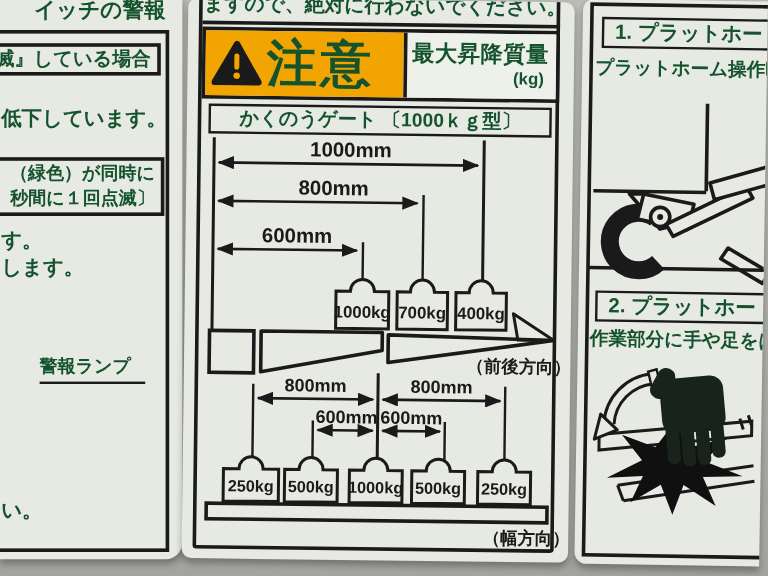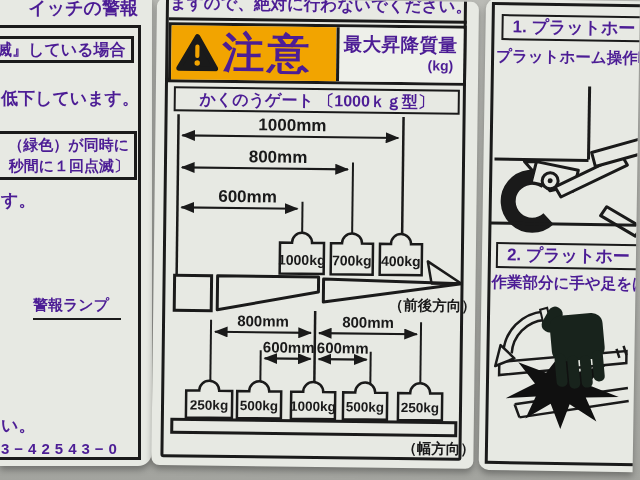--- a/index.html
+++ b/index.html
@@ -1,18 +1,18 @@
 <!DOCTYPE html>
 <html><head>
 <meta charset="utf-8">
 <style>
   html,body{margin:0;padding:0;background:#888;}
   .stage{position:relative;width:640px;height:480px;overflow:hidden;
     background:linear-gradient(#babbb6,#a3a49f);
-    font-family:"Liberation Sans","DejaVu Sans",sans-serif;color:#4c1d95;}
+    font-family:"Liberation Sans","DejaVu Sans",sans-serif;color:#14532d;}
   .panel{position:absolute;background:#e7e9e3;box-shadow:0 4px 6px rgba(0,0,0,.3);overflow:hidden;}
   .panel *{position:absolute;box-sizing:border-box;}
   
   .p-left{left:0;top:-4px;width:152px;height:470px;border-radius:0 0 14px 0;}
   .p-left .inner-border{left:-20px;top:29px;width:161px;bottom:6px;border:3px solid #1a1a1a;}
   .lt{white-space:nowrap;font-weight:bold;}
   .lt-title{top:0px;left:0;width:138px;text-align:right;font-size:18px;}
   .l-box1{left:-12px;top:40px;width:146px;height:27px;border:3px solid #1a1a1a;
     font-weight:bold;font-size:16px;line-height:21px;padding-left:5px;white-space:nowrap;}
   .lt-l1{top:91px;left:1px;font-size:17px;}
@@ -63,23 +63,23 @@
   <div class="panel p-left">
     <div class="inner-border"></div>
     <div class="lt lt-title">イッチの警報</div>
     <div class="l-box1">滅』している場合</div>
     <div class="lt lt-l1">低下しています。</div>
     <div class="l-box2">
       <div style="position:relative">（緑色）が同時に</div>
       <div style="position:relative">秒間に１回点滅〕</div>
     </div>
     <div class="lt lt-l2">す。</div>
+    <div class="lt lt-l3">します。</div>
     <div class="lt lt-lamp">警報ランプ</div>
     <div class="lt lt-l4">い。</div>
-    <div class="lt lt-pn">3−42543−0</div>
   </div>
 
   <div class="panel p-center">
     <div class="c-border"></div>
     <div class="c-top-text">ますので、絶対に行わないでください。</div>
     <div class="c-divider"></div>
 
     <div class="c-banner">
       <div class="c-banner-left">
         <svg width="42" height="38" viewBox="0 0 42 38">

